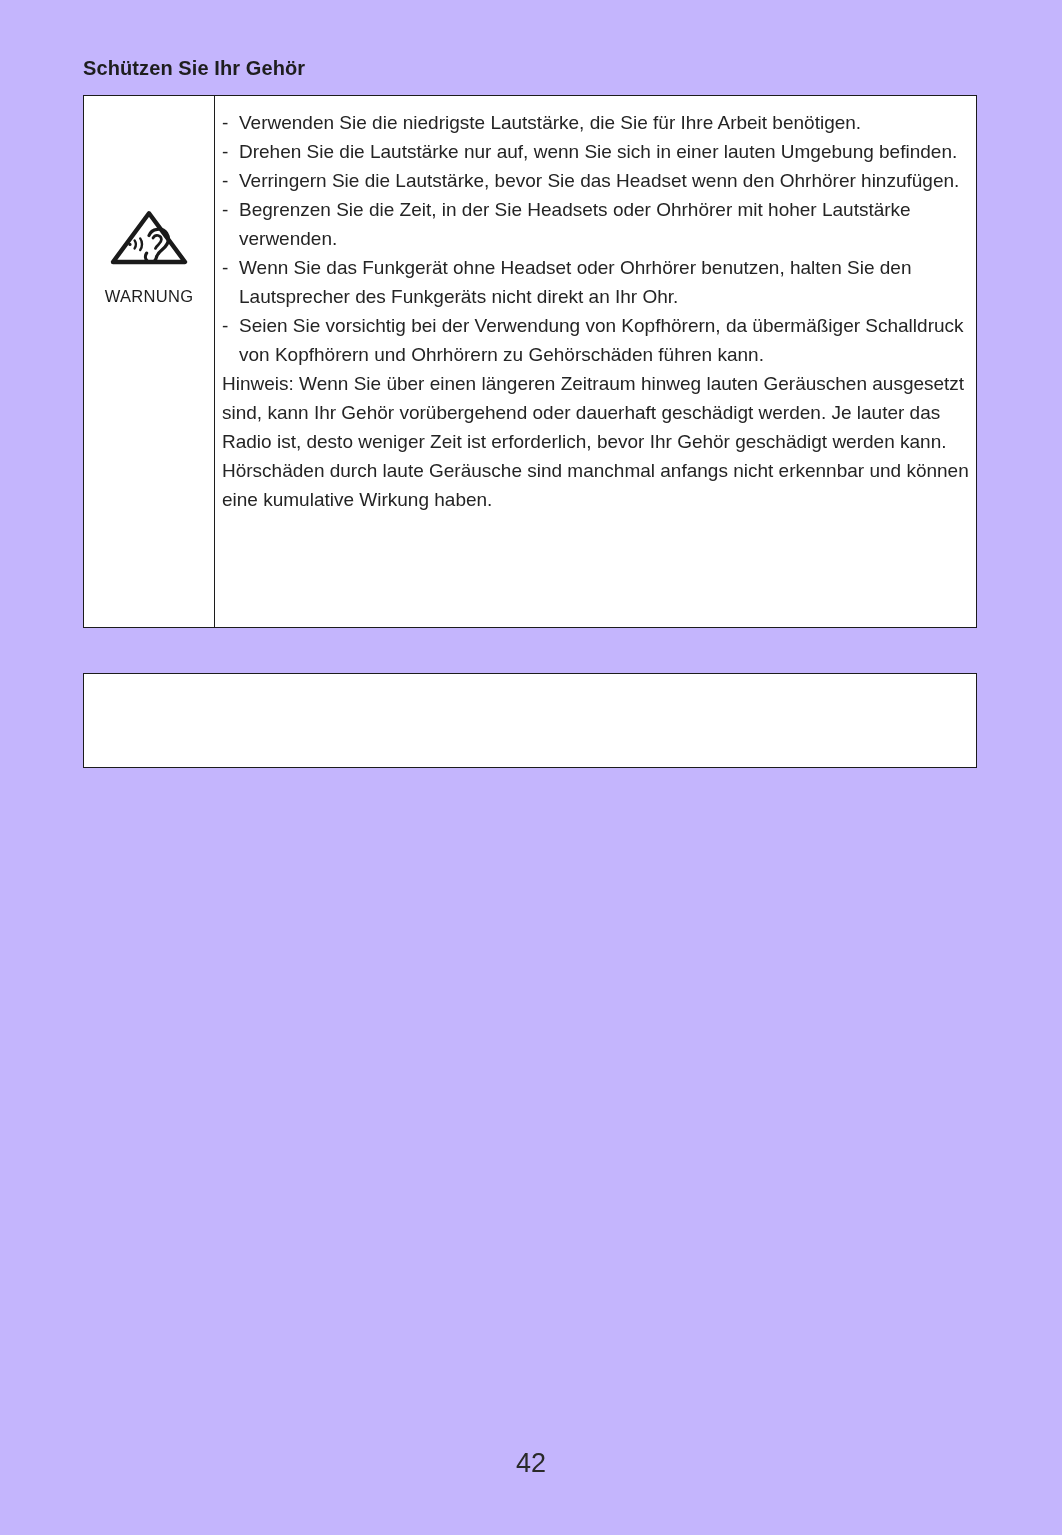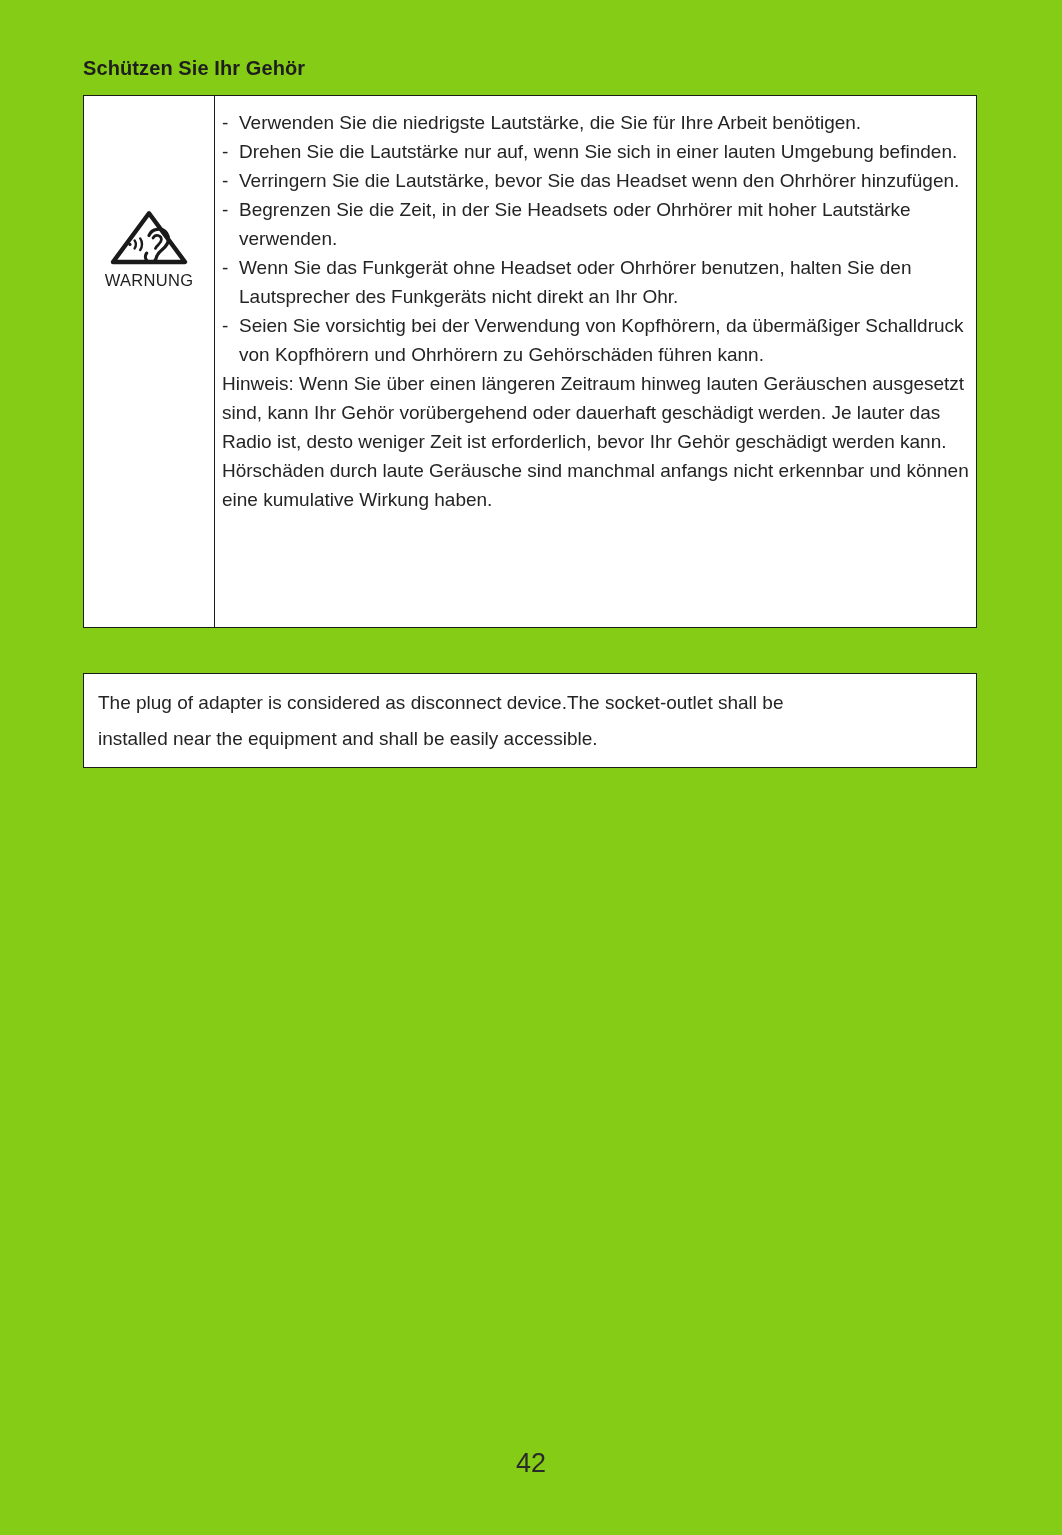--- a/index.html
+++ b/index.html
@@ -7,21 +7,21 @@
   body {
     width: 1062px;
     height: 1535px;
     position: relative;
     font-family: "Liberation Sans", sans-serif;
     color: #232323;
   }
   .page {
     position: absolute;
     inset: 0;
-    background: #84cc16;
+    background: #c4b5fd;
     padding-left: 24px;
   }
   .doc-title {
     position: absolute;
     left: 83px;
     top: 57px;
     font-size: 20px;
     font-weight: bold;
     color: #1e1e1e;
     letter-spacing: 0.1px;
@@ -48,21 +48,21 @@
   .warn2 .icon-cell { justify-content: center; padding-top: 4px; }
   .icon-block {
     display: flex;
     flex-direction: column;
     align-items: center;
   }
   .warn-label {
     font-size: 16.5px;
     color: #1e1e1e;
     letter-spacing: 0.3px;
-    margin-top: 3px;
+    margin-top: 19px;
     white-space: nowrap;
   }
   .text-cell {
     flex: 1;
     padding: 12px 6px 8px 7px;
     font-size: 19px;
     line-height: 29px;
     color: #242424;
   }
   .bullet-row { display: flex; }
@@ -141,20 +141,17 @@
           <div class="bullet-row">
             <span class="bullet-dash">-</span>
             <span class="bullet-text">Seien Sie vorsichtig bei der Verwendung von Kopfhörern, da übermäßiger Schalldruck von Kopfhörern und Ohrhörern zu Gehörschäden führen kann.</span>
           </div>
         </div>
       <div class="note-text">Hinweis: Wenn Sie über einen längeren Zeitraum hinweg lauten Geräuschen ausgesetzt sind, kann Ihr Gehör vorübergehend oder dauerhaft geschädigt werden. Je lauter das Radio ist, desto weniger Zeit ist erforderlich, bevor Ihr Gehör geschädigt werden kann. Hörschäden durch laute Geräusche sind manchmal anfangs nicht erkennbar und können eine kumulative Wirkung haben.</div>
     </div>
   </div>
 
   <div class="warn-table warn2">
-    <div class="text-cell2">
-      <div class="inner">The plug of adapter is considered as disconnect device.The socket-outlet shall be installed near the equipment and shall be easily accessible.</div>
-    </div>
   </div>
 
   <div class="page-number">42</div>
 
 </div>
 
 </body></html>

